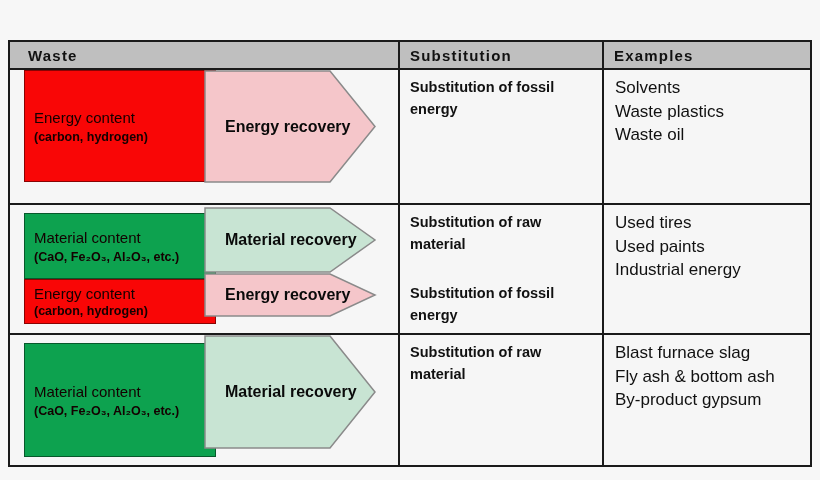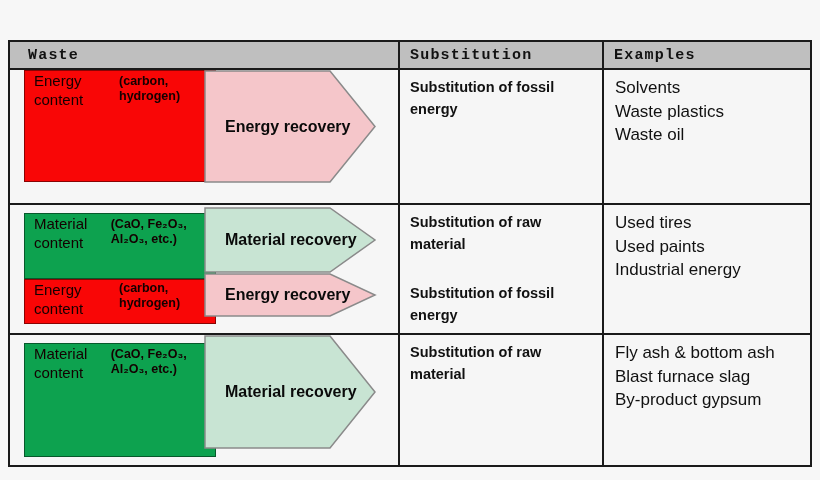--- a/index.html
+++ b/index.html
@@ -28,31 +28,31 @@
   .cell.last-col { border-right: none; }
   .cell.last-row { border-bottom: none; }
   .hdr {
     background: var(--header_bg);
     display: flex;
     align-items: center;
     font-weight: bold;
     font-size: 15px;
     letter-spacing: 1.2px;
     padding-left: 10px;
-    font-family: Liberation Mono, monospace;
   }
   .hdr.waste { padding-left: 18px; }
   
   .waste-cell { display: flex; padding-left: 14px; }
   .box-col { display: flex; flex-direction: column; width: 172px; }
   .arrow-col { display: flex; flex-direction: column; margin-left: 8px; }
   .wbox {
     width: 192px;
     border: 1px solid rgba(0,0,0,0.45);
     display: flex;
+    flex-direction: column;
     justify-content: center;
     padding-left: 9px;
   }
   .wbox.energy { background: var(--energy_box); }
   .wbox.material { background: var(--material_box); margin-top: 8px; }
   .wbox .title { font-size: 15px; color: #140000; line-height: 19px; }
   .wbox .detail { font-size: 12.5px; font-weight: bold; color: #140000; margin-top: 3px; line-height: 15px; }
   .arrow { position: relative; }
   .arrow svg { display: block; }
   .arrow polygon { stroke: var(--arrow_stroke); stroke-width: 1.5; }
@@ -159,18 +159,18 @@
           <polygon points="1,1 126,1 171,57 126,113 1,113"></polygon>
         </svg>
         <div class="alabel">Material recovery</div>
       </div>
     </div>
   </div>
   <div class="cell txt-cell last-row">
     <div class="sub-block">Substitution of raw material</div>
   </div>
   <div class="cell ex-cell last-col last-row">
+    <div>Blast furnace slag</div>
     <div>Fly ash &amp; bottom ash</div>
-    <div>Blast furnace slag</div>
     <div>By-product gypsum</div>
   </div>
 
 </div>
 
 </body></html>

